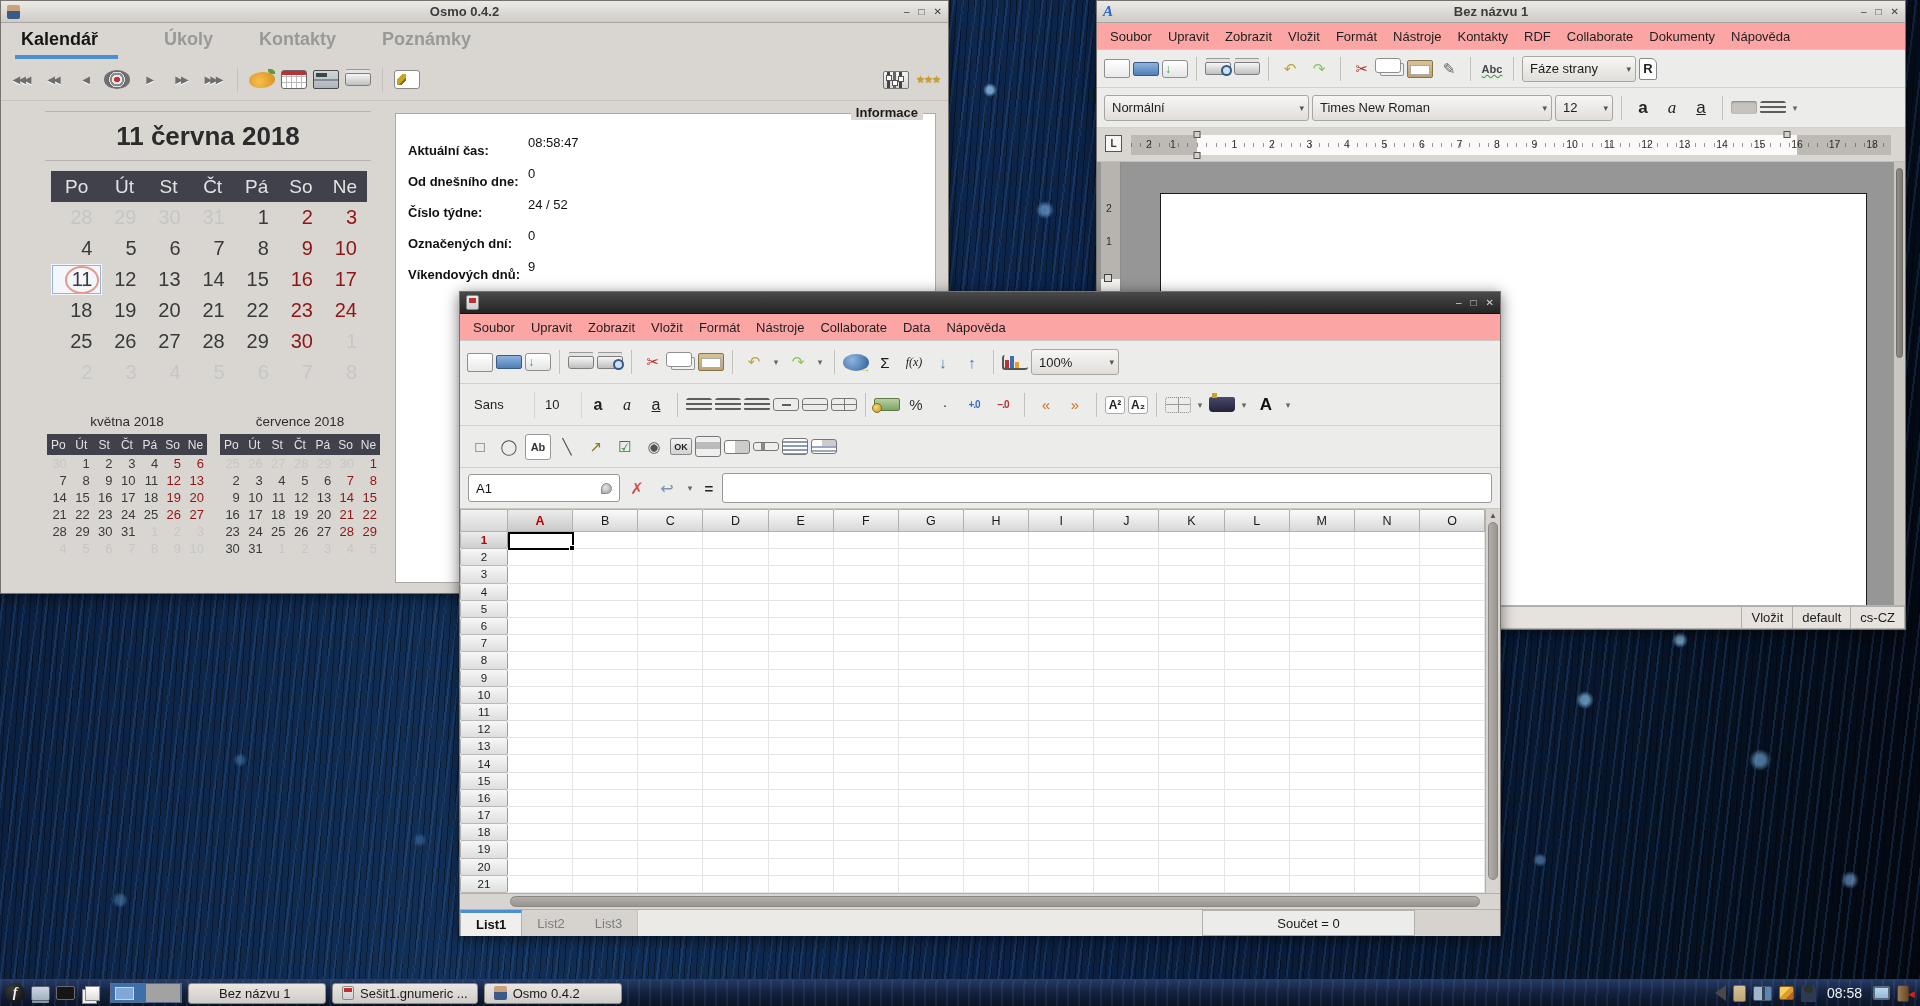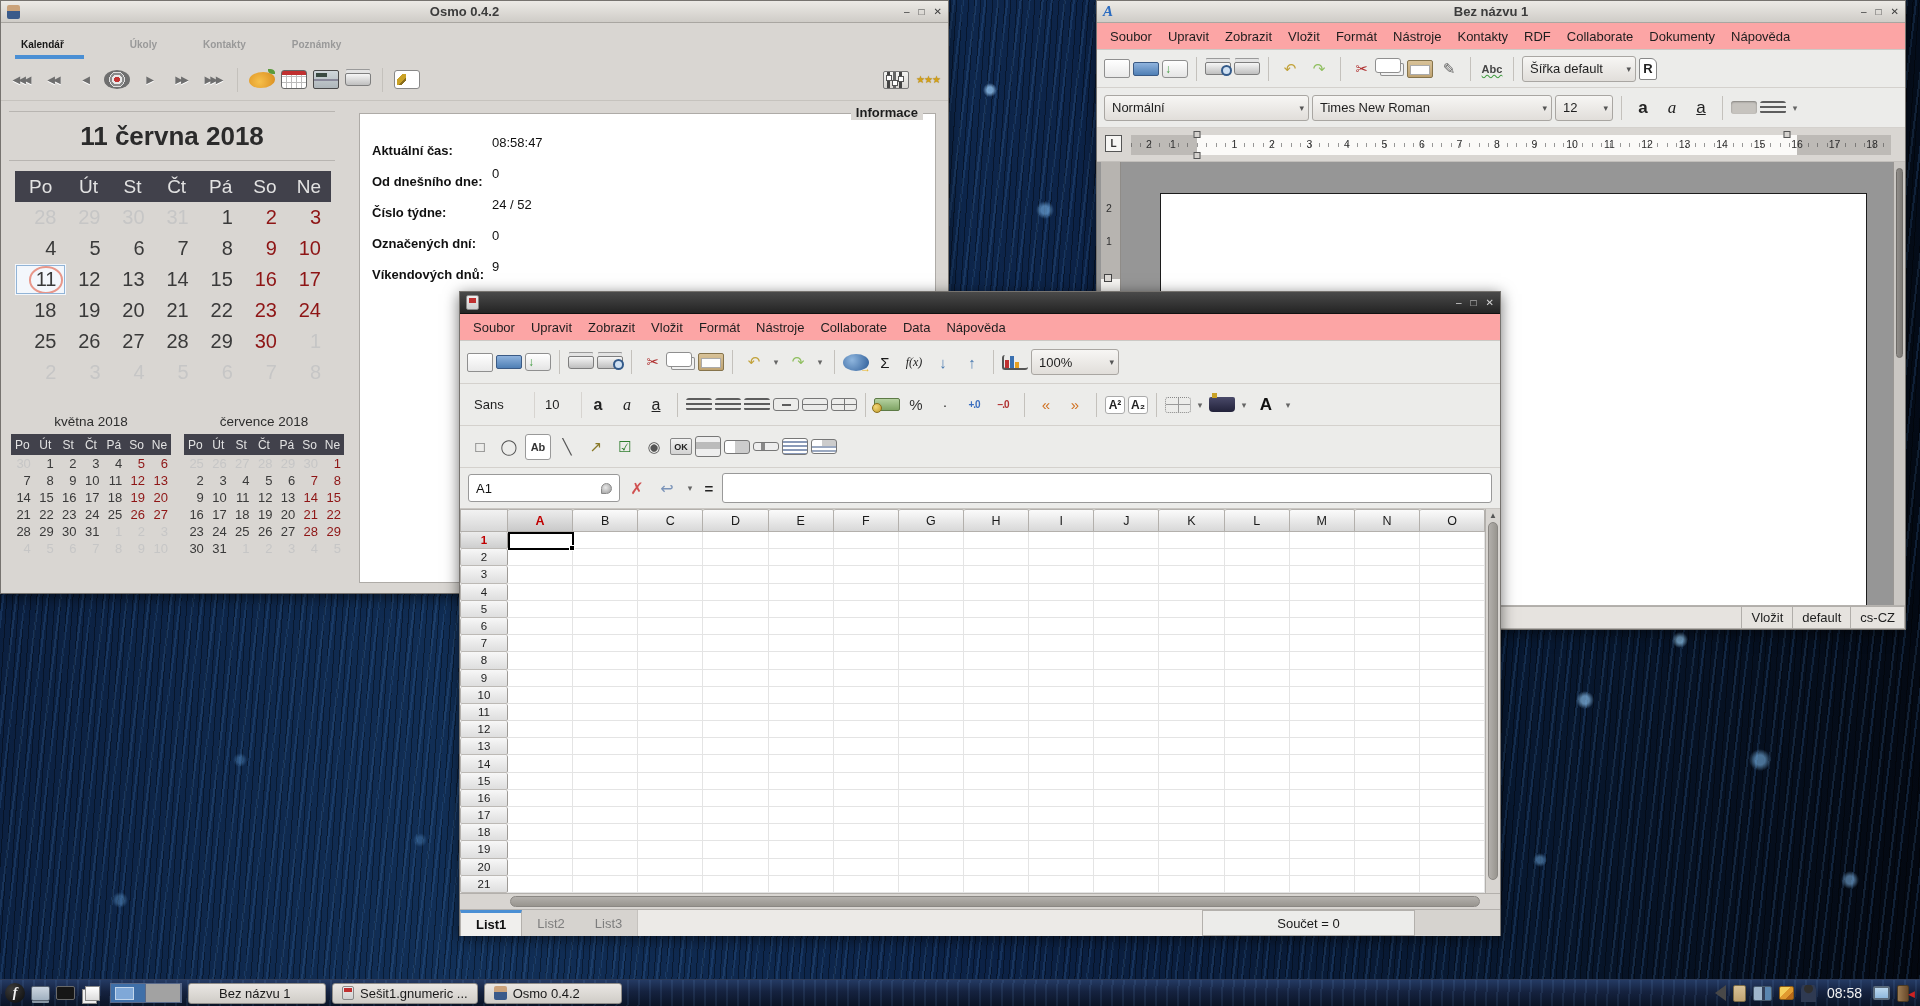--- a/index.html
+++ b/index.html
@@ -114,25 +114,25 @@
   .ic-note::after{content:"";position:absolute;left:2px;top:3px;width:9px;height:11px;
     background:linear-gradient(135deg,transparent 0 4px,#caa227 4px 9px,#8a6d1a 9px 11px,transparent 11px);}
   .ic-prefs{width:20px;height:18px;border:1px solid #777;border-radius:2px;background:
     linear-gradient(90deg,transparent 0 3px,#444 3px 6px,transparent 6px 9px,#666 9px 12px,transparent 12px 15px,#444 15px 18px,transparent 18px),
     linear-gradient(#f4f4f2,#d8d6d2);position:relative;}
   .ic-prefs::after{content:"";position:absolute;left:2px;top:3px;width:4px;height:4px;background:#fff;border:1px solid #555;box-shadow:6px 5px 0 -1px #fff,6px 5px 0 0 #555,12px 1px 0 -1px #fff,12px 1px 0 0 #555;}
   .ic-stars{color:#d4a017;font-size:10px;letter-spacing:-1px;text-shadow:0 0 1px #8a6d1a;}
   
   .osmo{left:0;top:0;width:949px;height:594px;}
   .osmo-tabs{display:flex;align-items:flex-end;height:36px;background:#d9d6d2;padding:0 14px;gap:46px;position:relative;}
-  .otab{font-size:10px;font-weight:bold;color:#999;padding-bottom:9px;}
+  .otab{font-size:18px;font-weight:bold;color:#999;padding-bottom:9px;}
   .otab.act{color:#161616;border-bottom:4px solid #4a8fd4;padding-bottom:5px;padding-left:6px;padding-right:20px;}
   .osmo-tb{height:42px;border-bottom:1px solid #c6c3be;gap:6px;background:#d9d6d2;}
   .osmo-body{position:absolute;top:100px;left:0;right:0;bottom:0;display:flex;}
-  .osmo-left{width:344px;padding:8px 0 0 6px;flex:none;}
+  .osmo-left{width:344px;padding:8px 0 0 6px;flex:none;margin-left:36px;}
   .dh{margin:2px 10px 10px 2px;border-top:1px solid #b8b5b1;border-bottom:1px solid #b8b5b1;
     padding:9px 0 8px;text-align:center;font-size:26px;font-weight:bold;color:#2b2b2b;}
   table.cal{border-collapse:collapse;}
   .cal th{background:#41414b;color:#e2e2e2;font-weight:normal;}
   .cal td{text-align:right;color:#3a3a3a;}
   .cal td.wk{color:#8e1515;}
   .cal td.dim{color:#c6c6c6;}
   .cal.main{width:316px;margin-left:8px;}
   .cal.main th{font-size:19px;height:31px;}
   .cal.main td{font-size:20px;height:31px;padding-right:10px;}
@@ -587,21 +587,21 @@
         <span class="icn" style="color: rgb(143, 191, 95);">↷</span>
         <span class="tbsep"></span>
         <span class="icn" style="color: rgb(176, 48, 48);">✂</span>
         <span class="icn ic-copy"></span>
         <span class="icn ic-paste"></span>
         <span class="icn" style="color: rgb(102, 102, 102);">✎</span>
         <span class="tbsep"></span>
         <span class="icn spell">Abc</span>
         <span class="tbsep"></span>
         <span class="combo" style="width: 114px;">
-          <span class="clabel">Šířka default</span>
+          <span class="clabel">Fáze strany</span>
           <span class="carrow">▾</span>
         </span>
         <span class="icn okb rdoc">R</span>
       </div>
     <div class="tb a2">
         <span class="combo" style="width: 205px;">
           <span class="clabel">Normální</span>
           <span class="carrow">▾</span>
         </span>
         <span class="combo" style="width: 240px;">

